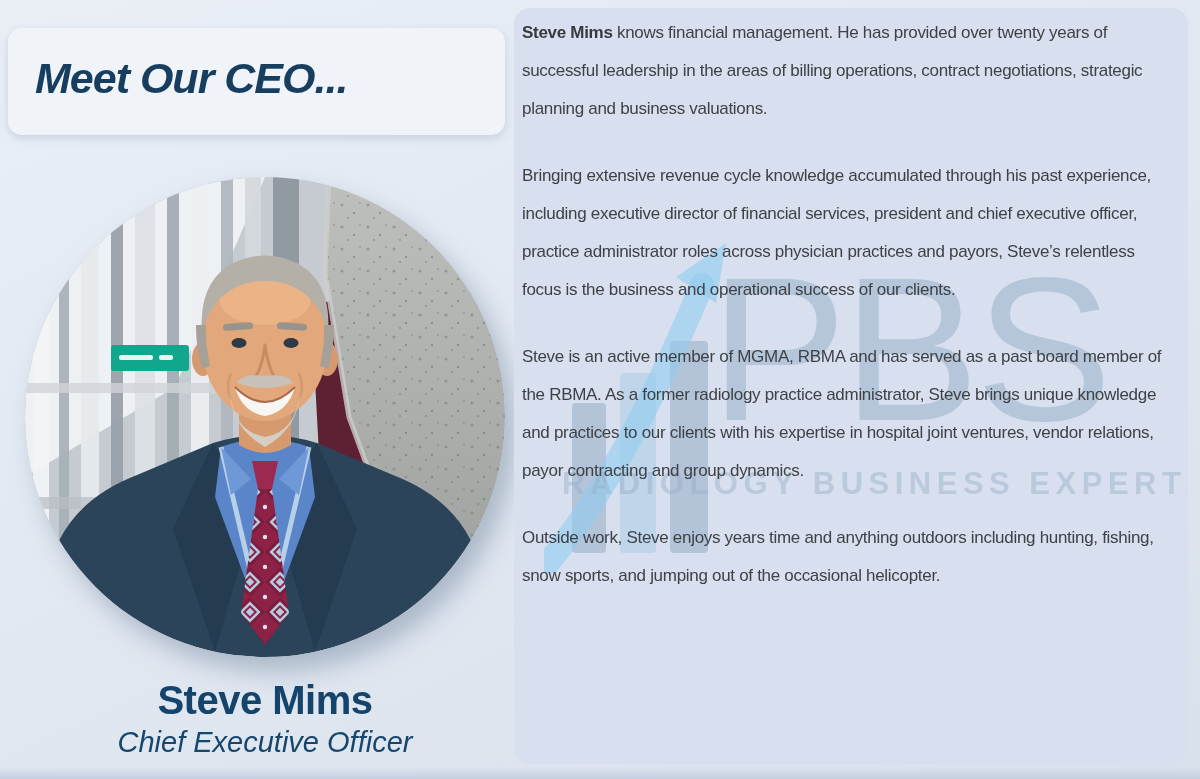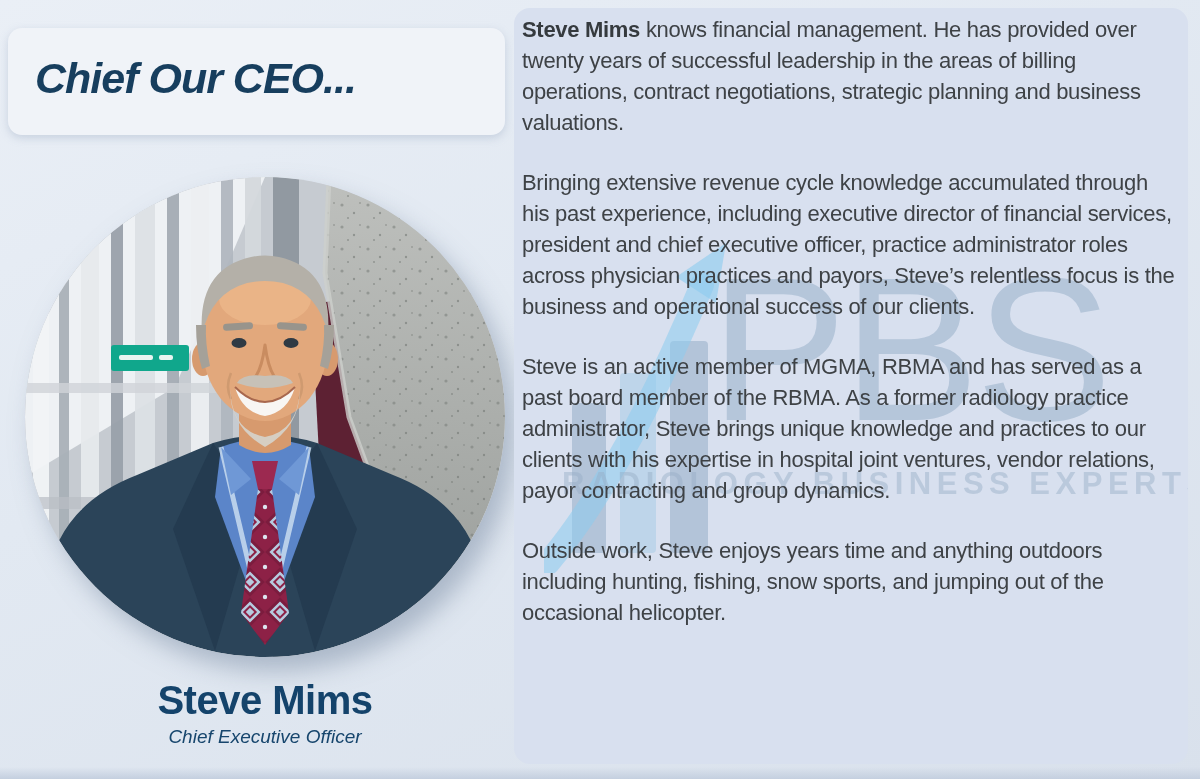--- a/index.html
+++ b/index.html
@@ -59,21 +59,21 @@
     font-size: 40px;
     font-weight: bold;
     letter-spacing: -0.5px;
     color: #14436b;
   }
   .ceo-title {
     position: absolute;
     left: 0; top: 726px;
     width: 530px;
     text-align: center;
-    font-size: 19px;
+    font-size: 29px;
     font-style: italic;
     color: #17466d;
   }
 
   
   .bio-panel {
     position: absolute;
     left: 514px; top: 8px;
     width: 674px; height: 756px;
     background: #d8e0ef;
@@ -105,35 +105,35 @@
     color: rgba(150,174,198,0.45);
   }
   .pbs-icon {
     position: absolute;
     left: 30px; top: 225px;
   }
   .bio-text {
     position: relative;
     z-index: 1;
     padding: 6px 12px 0 8px;
-    font-size: 22px;
-    line-height: 31px;
+    font-size: 17px;
+    line-height: 38px;
     letter-spacing: -0.3px;
     color: #3e4246;
   }
   .bio-text p { margin: 0 0 29px 0; }
   .bio-text strong { color: #353a3e; }
 </style>
 </head>
 <body>
 
 <div class="screen">
 
   <div class="header-card">
-    <div class="page-title">Chief Our CEO...</div>
+    <div class="page-title">Meet Our CEO...</div>
   </div>
 
   <div class="portrait-wrap">
     <svg viewBox="0 0 480 480" aria-hidden="true">
       <defs>
         <clipPath id="pc">
             <circle cx="240" cy="240" r="240"></circle>
           </clipPath>
         <linearGradient id="wallg" x1="0" y1="0" x2="0" y2="1">
           <stop offset="0" stop-color="#bec0bd"></stop>

